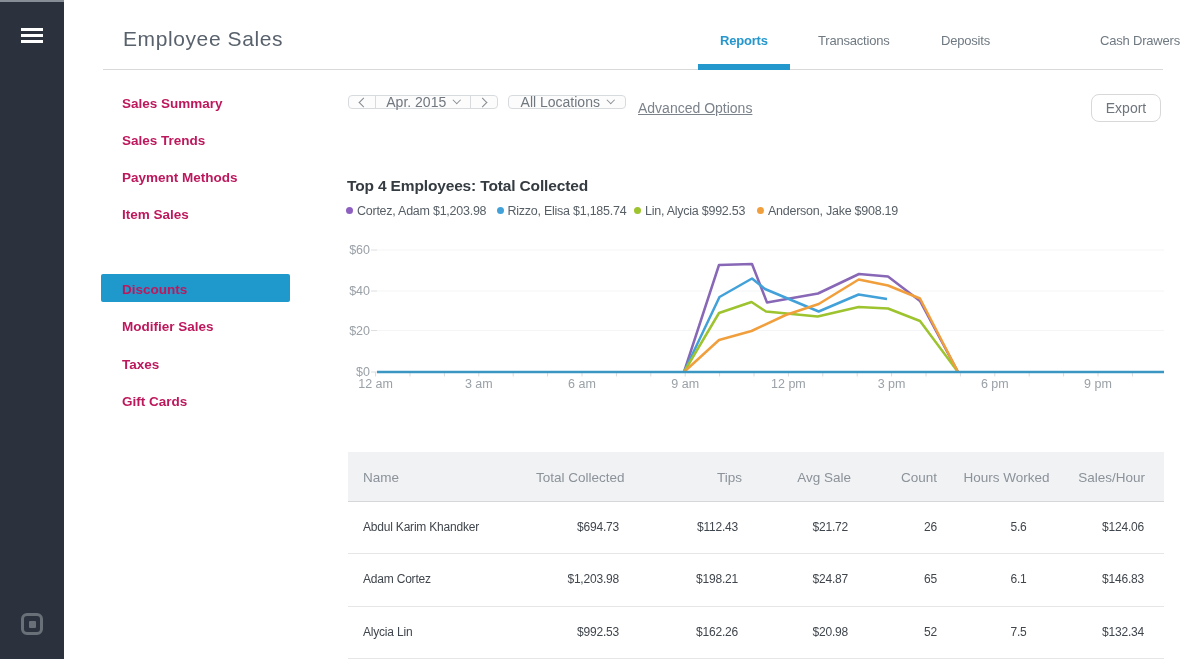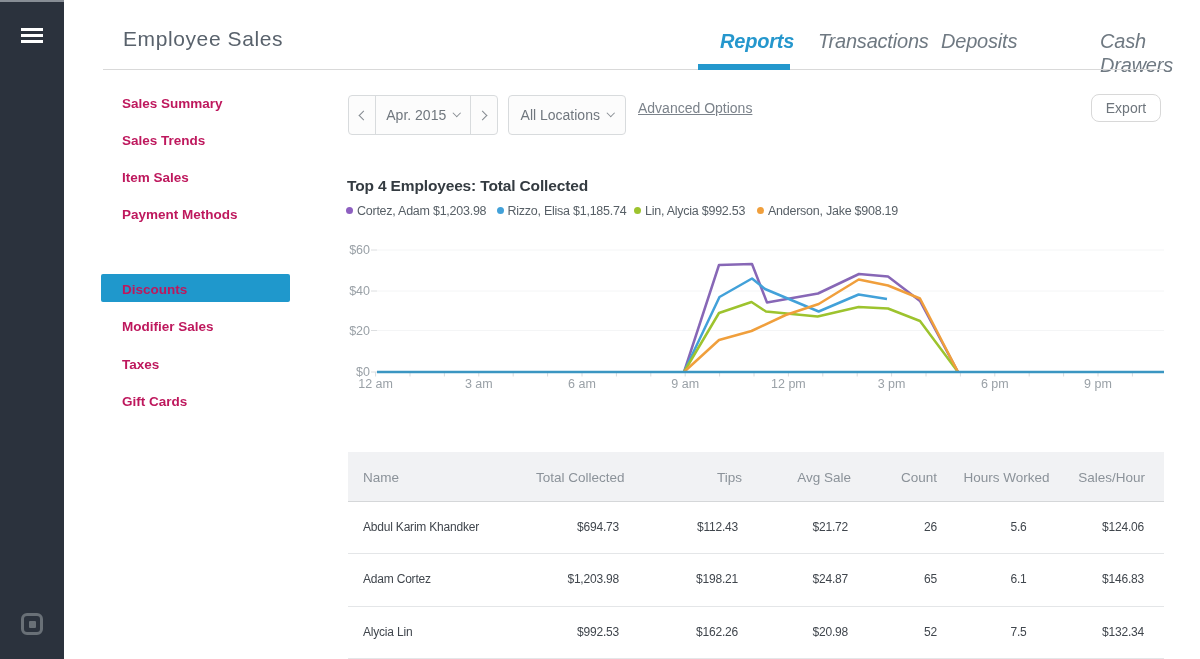--- a/index.html
+++ b/index.html
@@ -13,37 +13,37 @@
 #burger div { height:3px; background:#fff; margin-bottom:3px; }
 #sqicon { position:absolute; left:21px; top:611px; width:22px; height:22px;
   border:3.5px solid #697077; border-radius:6px; }
 #sqicon div { position:absolute; left:50%; top:50%; width:7px; height:7px;
   margin:-3.5px 0 0 -3.5px; background:#697077; border-radius:1px; }
 
 
 #title { position:absolute; left:123px; top:27.5px; font-size:21px; line-height:1;
   color:#59626c; letter-spacing:0.6px; }
 .tab { position:absolute; top:29px; height:24px; line-height:24px;
-  font-size:20px; letter-spacing:-0.2px; color:#6f7982;font-style:italic; }
+  font-size:13px; letter-spacing:-0.2px; color:#6f7982; }
 #tab-reports { color:#2597cd; font-weight:bold; }
 #tabbar { position:absolute; left:698px; top:64px; width:92px; height:6px;
   background:#2398cd; z-index:2; }
 #hdivider { position:absolute; left:103px; top:69px; width:1060px; height:1px;
   background:#d9d9d9; }
 
 
 #nav { position:absolute; left:101px; top:84.5px; width:189px; }
 #nav div { height:37.33px; line-height:37.33px; padding-left:21px;
   font-size:13.5px; font-weight:bold; color:#be185d; }
 #nav div.sel { color:#fff; }
 #navsel { position:absolute; left:101px; top:274px; width:189px; height:28px;
   background:#1f98cc; border-radius:2px; }
 
 
-.btn { position:absolute; top:95px; height:40px; background:#fcfcfc;
+.btn { position:absolute; top:95px; height:14px; background:#fcfcfc;
   border:1px solid #d8dbdd; border-radius:4px; color:#70777e; font-size:14px; }
 #dategroup { left:348px; width:150px; display:flex; }
 #dategroup .seg { display:flex; align-items:center; justify-content:center; }
 #dategroup .s1 { width:27px; border-right:1px solid #d8dbdd; }
 #dategroup .s2 { width:95px; border-right:1px solid #d8dbdd; }
 #dategroup .s3 { width:26px; }
 #locgroup { left:508px; width:118px; display:flex; align-items:center; justify-content:center; }
 .cv { display:inline-block; border:solid #848a90; border-width:0 1.5px 1.5px 0; flex:none; }
 .cleft  { width:7px; height:7px; transform:rotate(135deg); margin-left:3px; }
 .cright { width:7px; height:7px; transform:rotate(-45deg); margin-right:3px; }
@@ -99,22 +99,22 @@
 <div class="tab" style="left:818px;">Transactions</div>
 <div class="tab" style="left:941px;">Deposits</div>
 <div class="tab" style="left:1100px;">Cash Drawers</div>
 <div id="tabbar"></div>
 <div id="hdivider"></div>
 
 <div id="navsel"></div>
 <div id="nav">
   <div>Sales Summary</div>
   <div>Sales Trends</div>
+  <div>Payment Methods</div>
   <div>Item Sales</div>
-  <div>Payment Methods</div>
   <div class="sel">Employee Sales</div>
   <div>Discounts</div>
   <div>Modifier Sales</div>
   <div>Taxes</div>
   <div>Gift Cards</div>
 </div>
 
 <div class="btn" id="dategroup">
   <div class="seg s1">
       <span class="cv cleft"></span>

